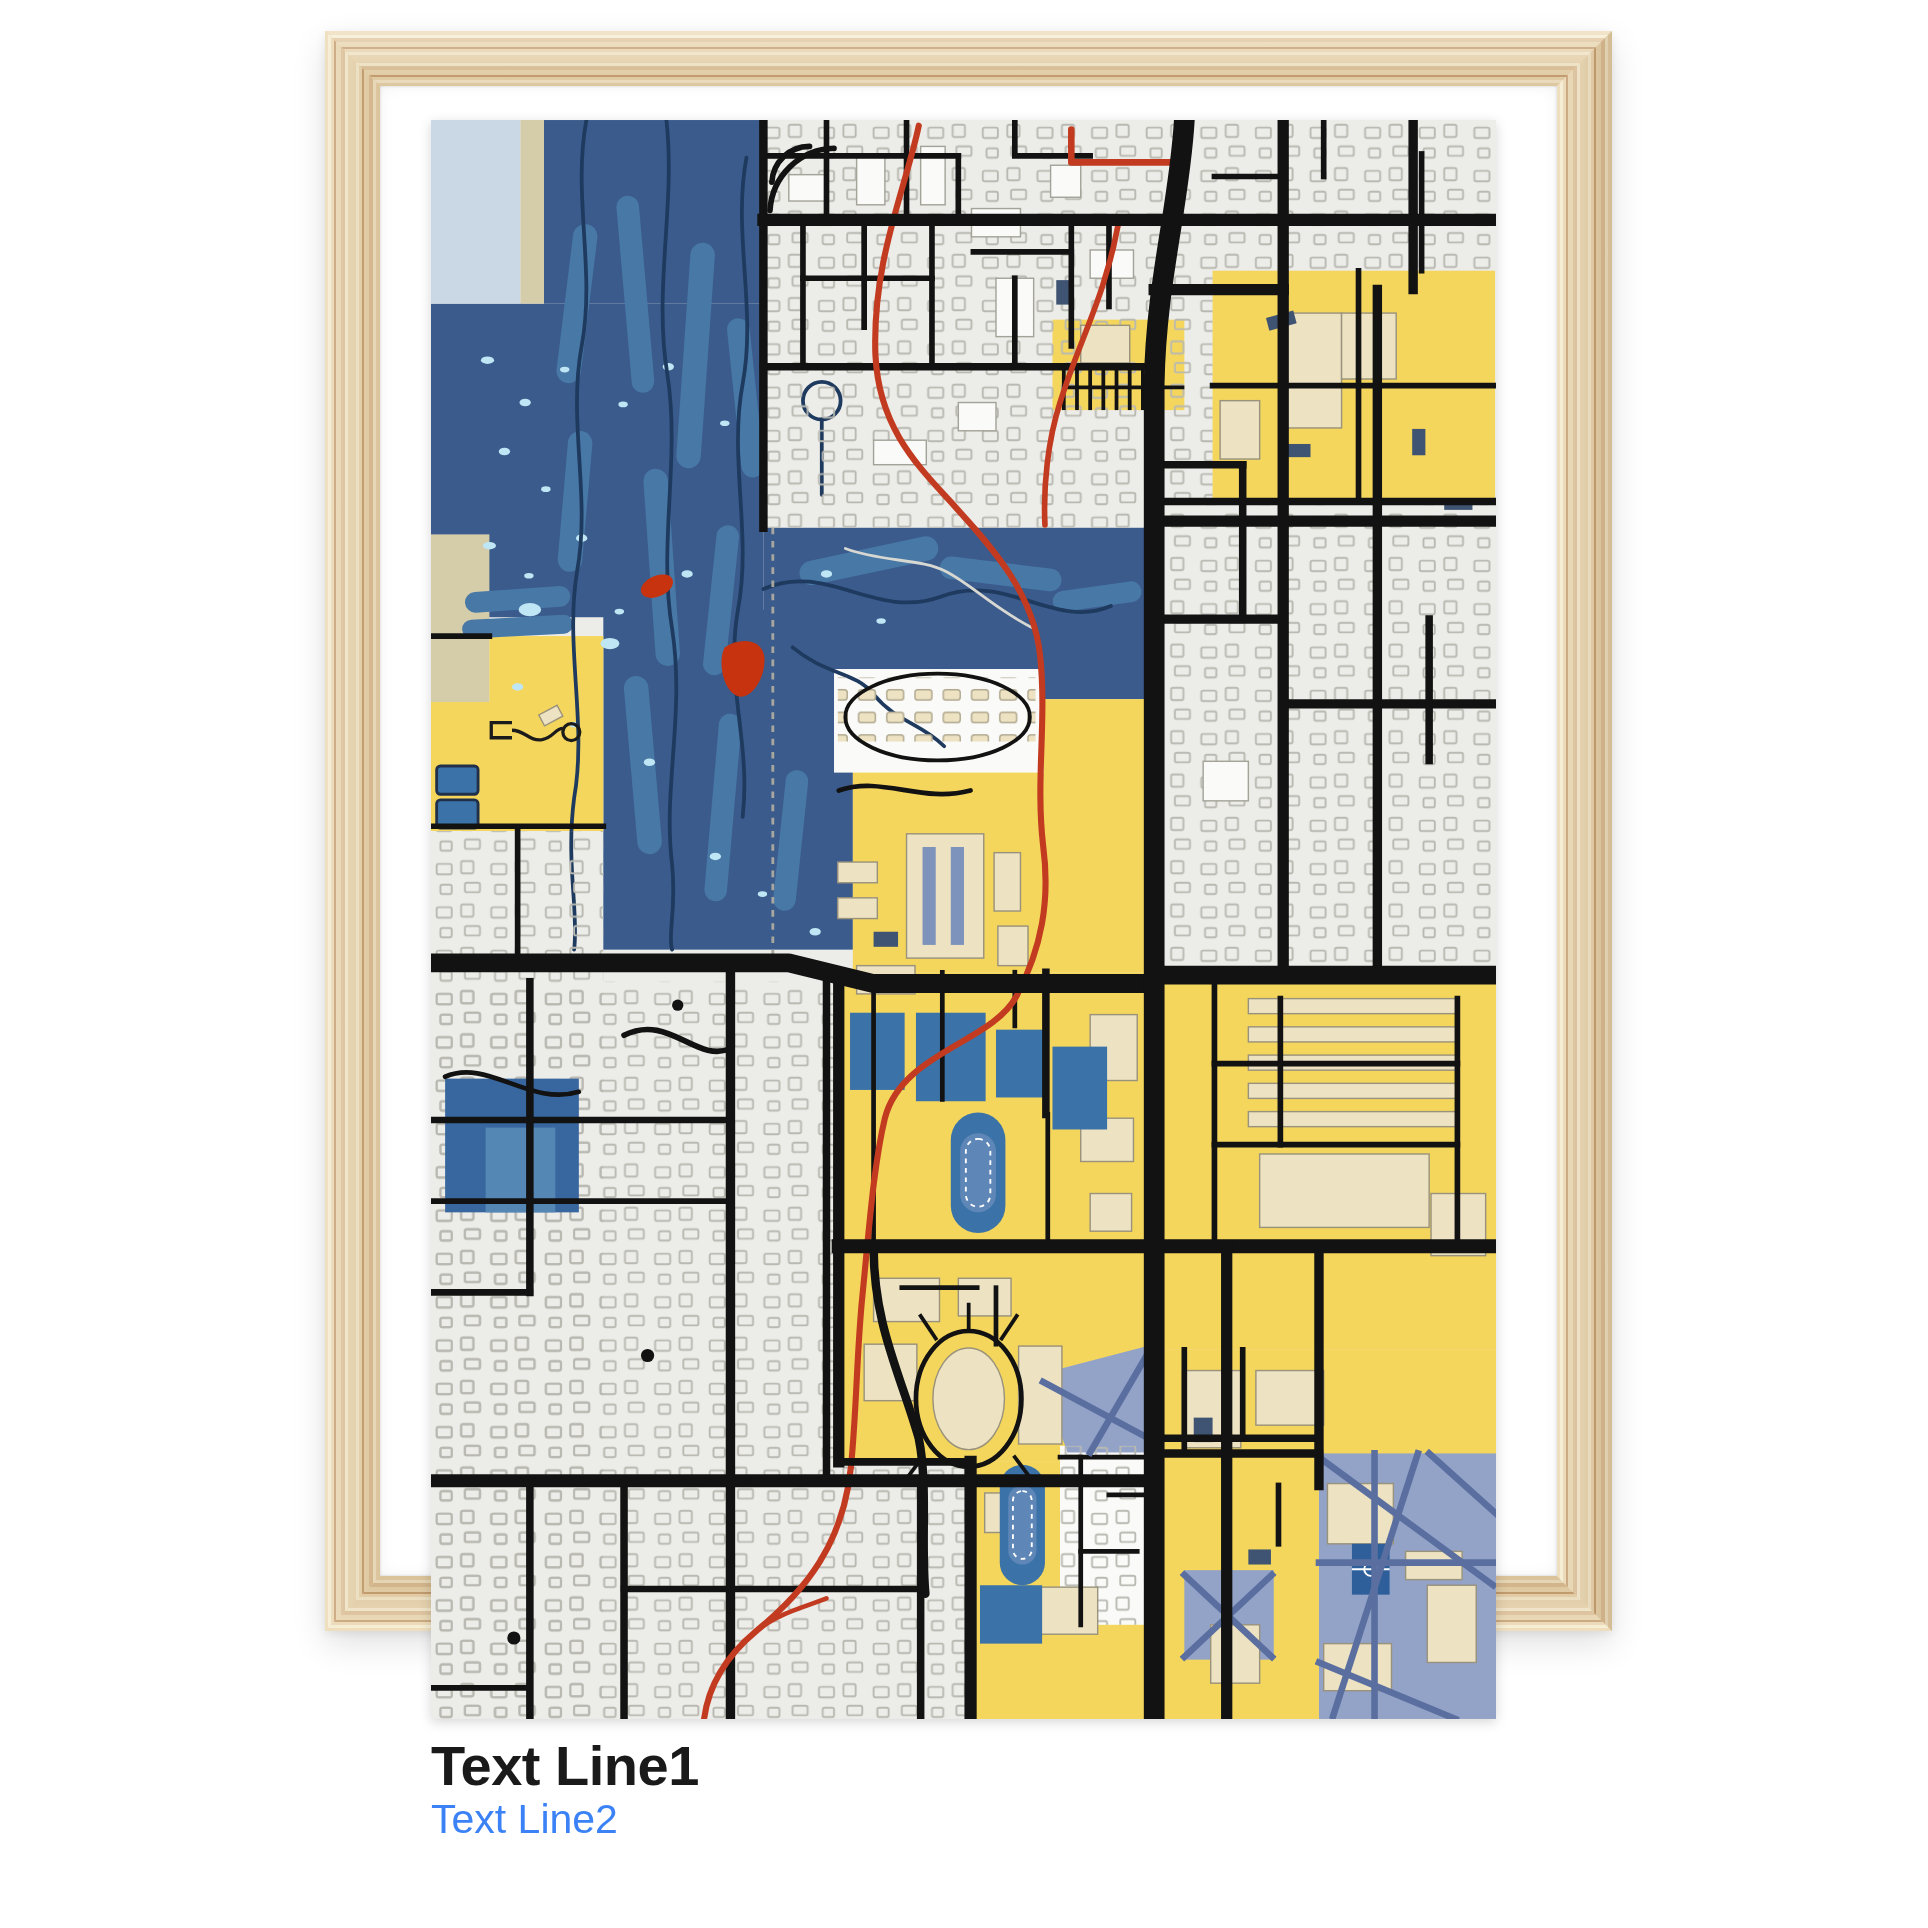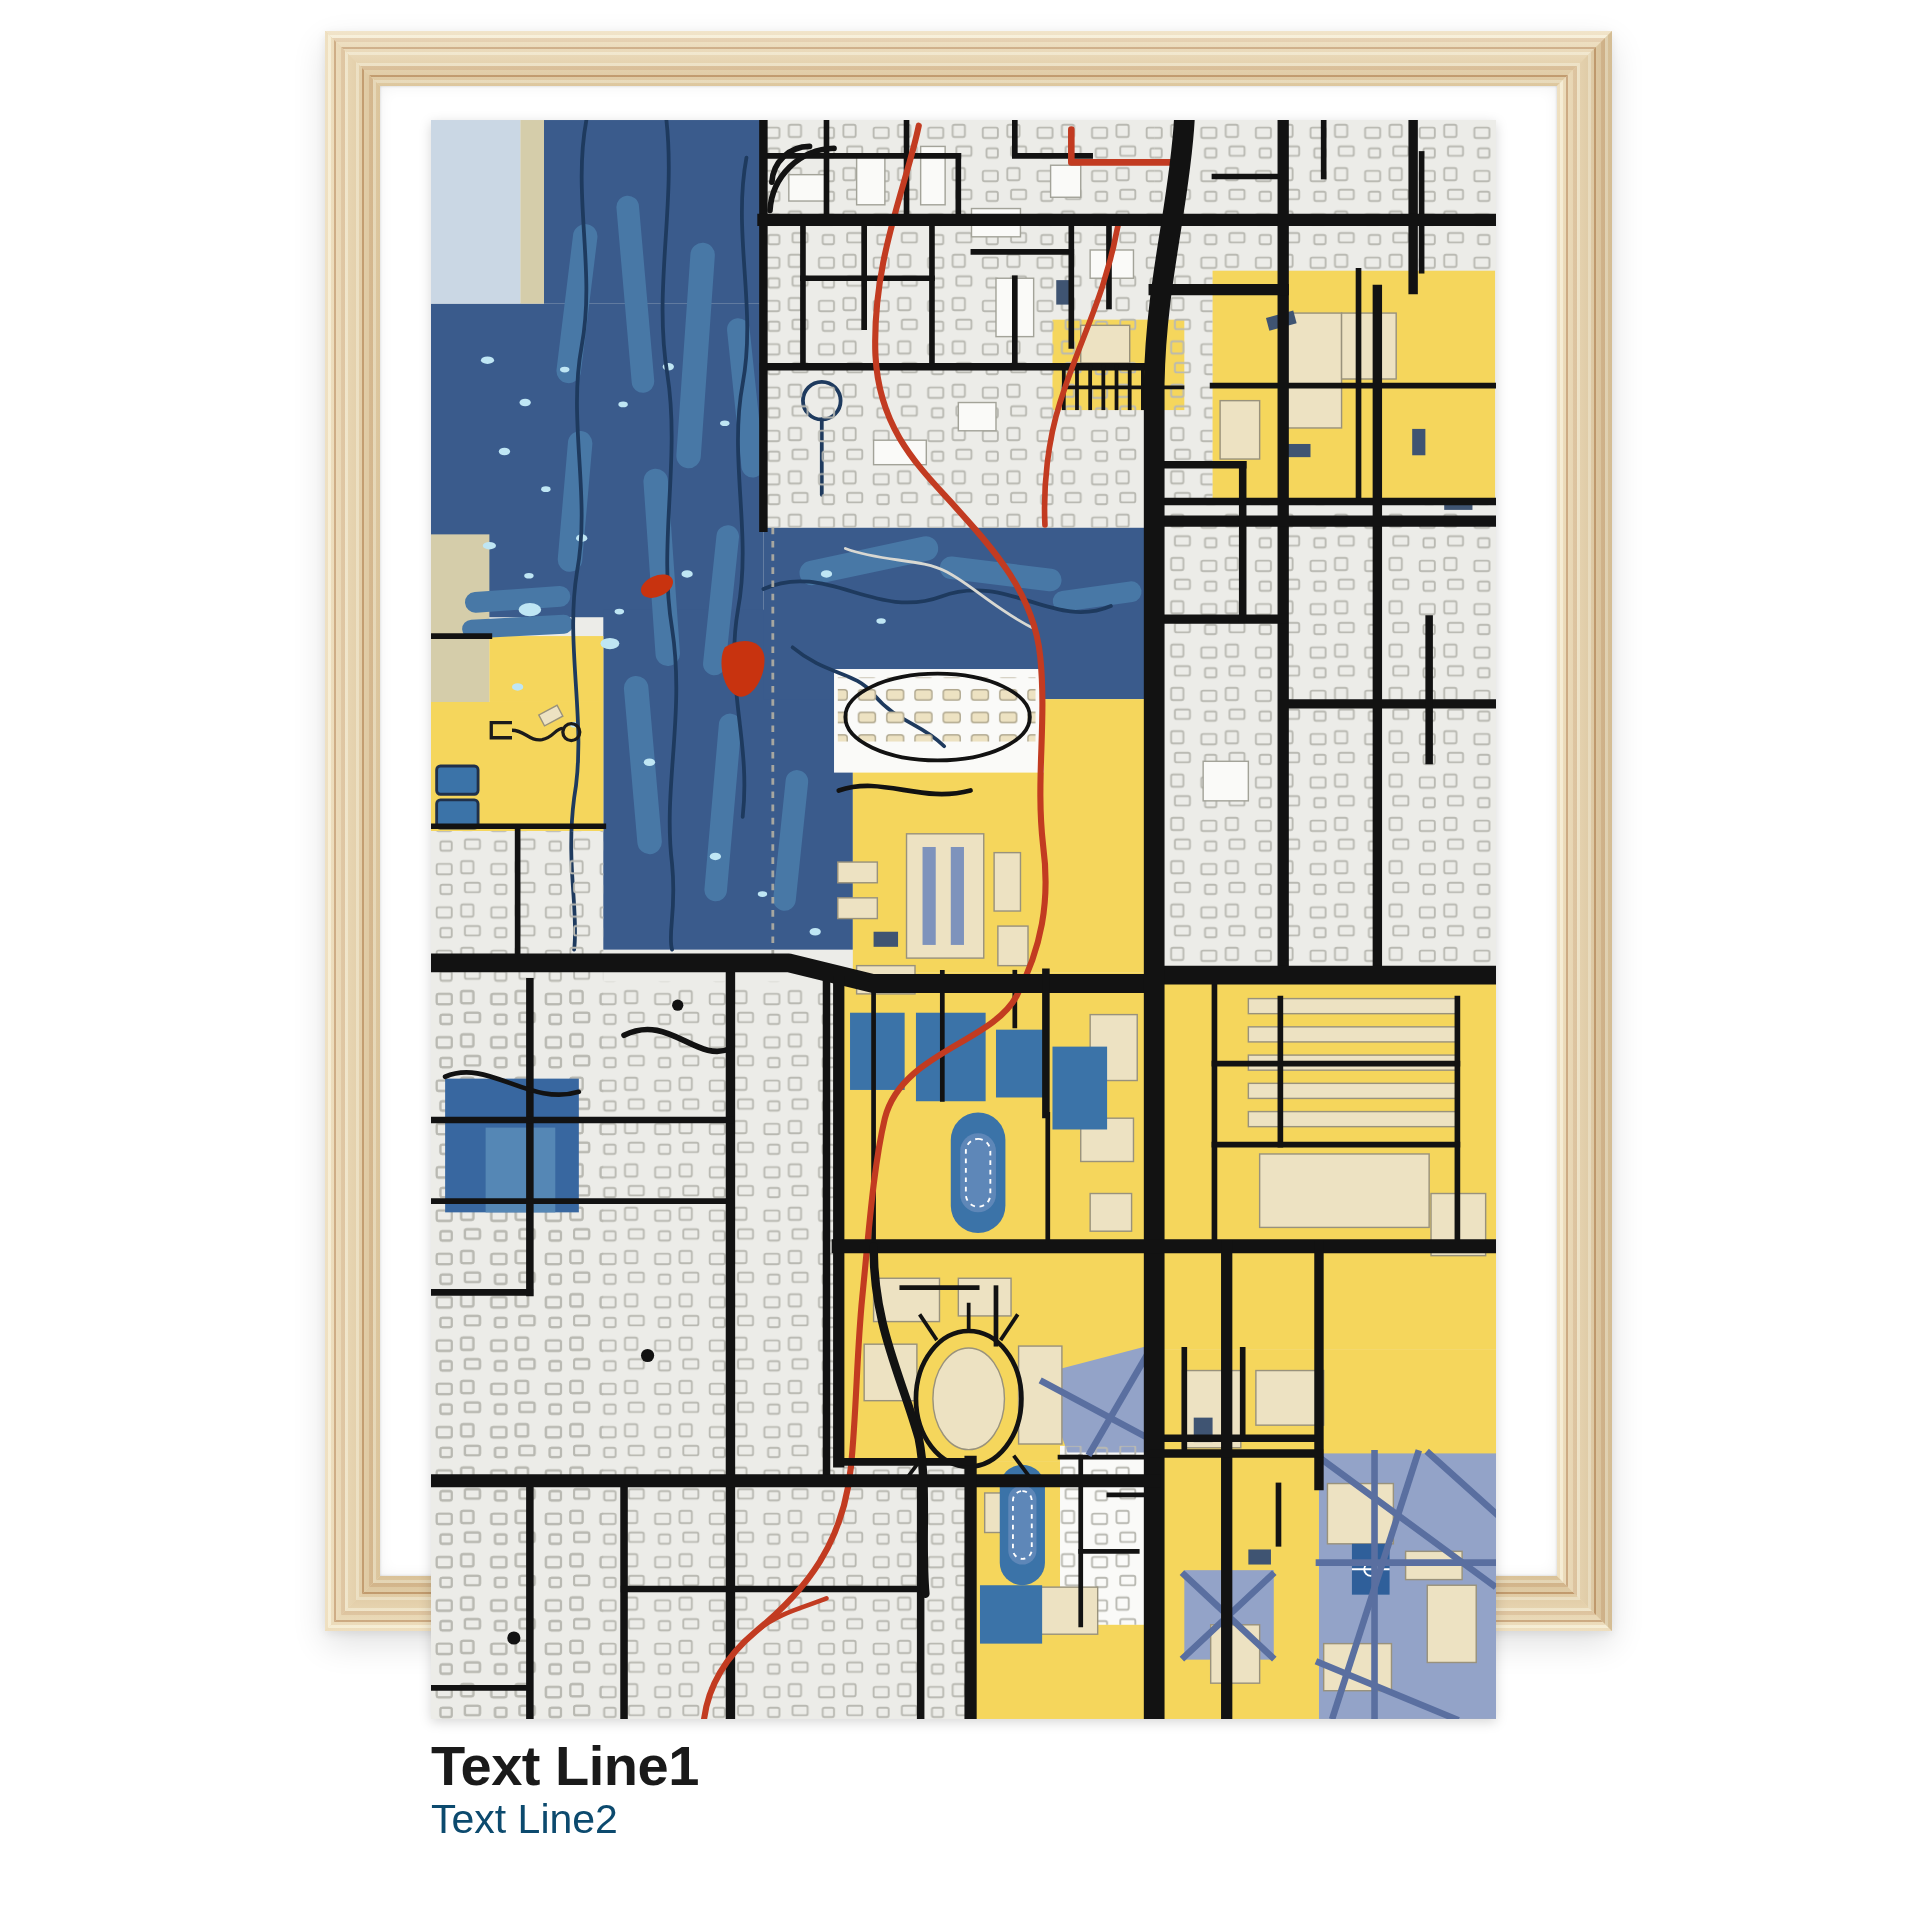--- a/index.html
+++ b/index.html
@@ -20,21 +20,21 @@
      repeating-linear-gradient(90deg,var(--wood-base) 0 2.8px,var(--wood-light) 2.8px 5.6px,var(--wood-base) 5.6px 9.4px,var(--wood-dark) 9.4px 11.3px,var(--wood-base) 11.3px 16px,var(--wood-mid) 16px 20px,var(--wood-light) 20px 22.6px,var(--wood-base) 22.6px 28px);}
   .rail.f-left{left:0;clip-path:polygon(0 0,100% 55px,100% calc(100% - 55px),0 100%);}
   .rail.f-right{right:0;clip-path:polygon(0 55px,100% 0,100% 100%,0 calc(100% - 55px));
      background:linear-gradient(270deg,rgba(120,78,30,.20),rgba(255,255,255,.20)),
      repeating-linear-gradient(90deg,var(--wood-base) 0 2.8px,var(--wood-light) 2.8px 5.6px,var(--wood-base) 5.6px 9.4px,var(--wood-dark) 9.4px 11.3px,var(--wood-base) 11.3px 16px,var(--wood-mid) 16px 20px,var(--wood-light) 20px 22.6px,var(--wood-base) 22.6px 28px);}
   .mat{position:absolute;inset:55px;background:#ffffff;box-shadow:inset 0 0 2.8px rgba(0,0,0,.18),inset 0 0 15px rgba(0,0,0,.06);}
   .print{position:absolute;left:51px;top:34px;width:1065px;}
   .print svg{display:block;width:1065px;height:1599px;filter:drop-shadow(0 3.8px 5.6px rgba(0,0,0,.16));}
   .caption{margin-top:17px;}
   .cap1{font-size:56px;font-weight:700;color:#1a1a1a;letter-spacing:-0.5px;line-height:1.06;}
-  .cap2{font-size:41px;font-weight:400;color:#0c4a6e;line-height:1.1;margin-top:1.9px;}
+  .cap2{font-size:41px;font-weight:400;color:#3b82f6;line-height:1.1;margin-top:1.9px;}
 
   
   .f-bg{fill:var(--background)} .f-park{fill:var(--park-navy)} .f-pale{fill:var(--pale-block)}
   .f-khaki{fill:var(--khaki-block)} .f-yel{fill:var(--campus-yellow)} .f-wht{fill:var(--building-white)}
   .f-peri{fill:var(--plaza-periwinkle)} .f-fair{fill:var(--fairway)} .f-speck{fill:var(--water-speck)}
   .f-redpond{fill:var(--pond-red)}
   .f-field{fill:var(--field-blue)} .f-trkin{fill:#5E87B8} .f-pond{fill:var(--pond-blue)} .f-pondin{fill:var(--pond-inner)}
   .f-court{fill:#2F5F9A}
   .f-cream{fill:var(--building-cream);stroke:#99927C;stroke-width:1.5}
   .f-wb{fill:var(--building-white);stroke:#A3A399;stroke-width:1.5}

